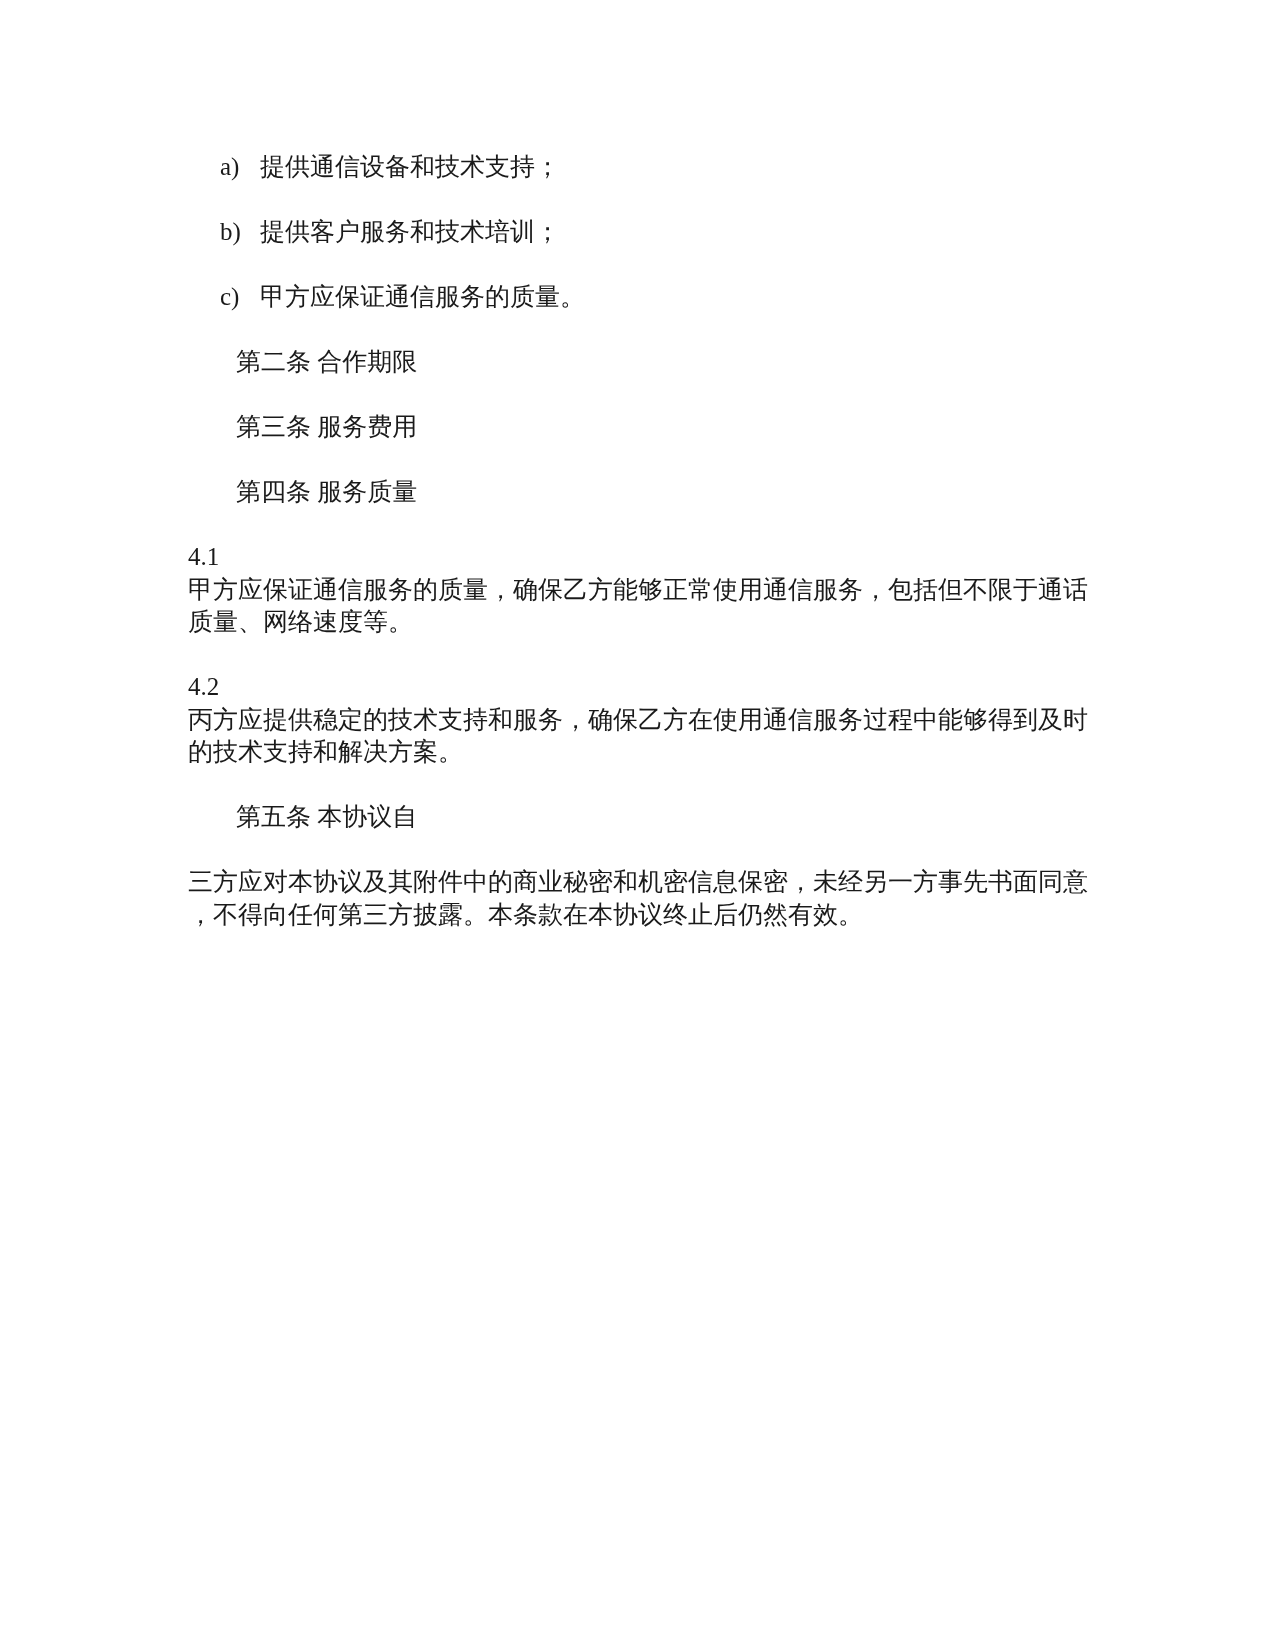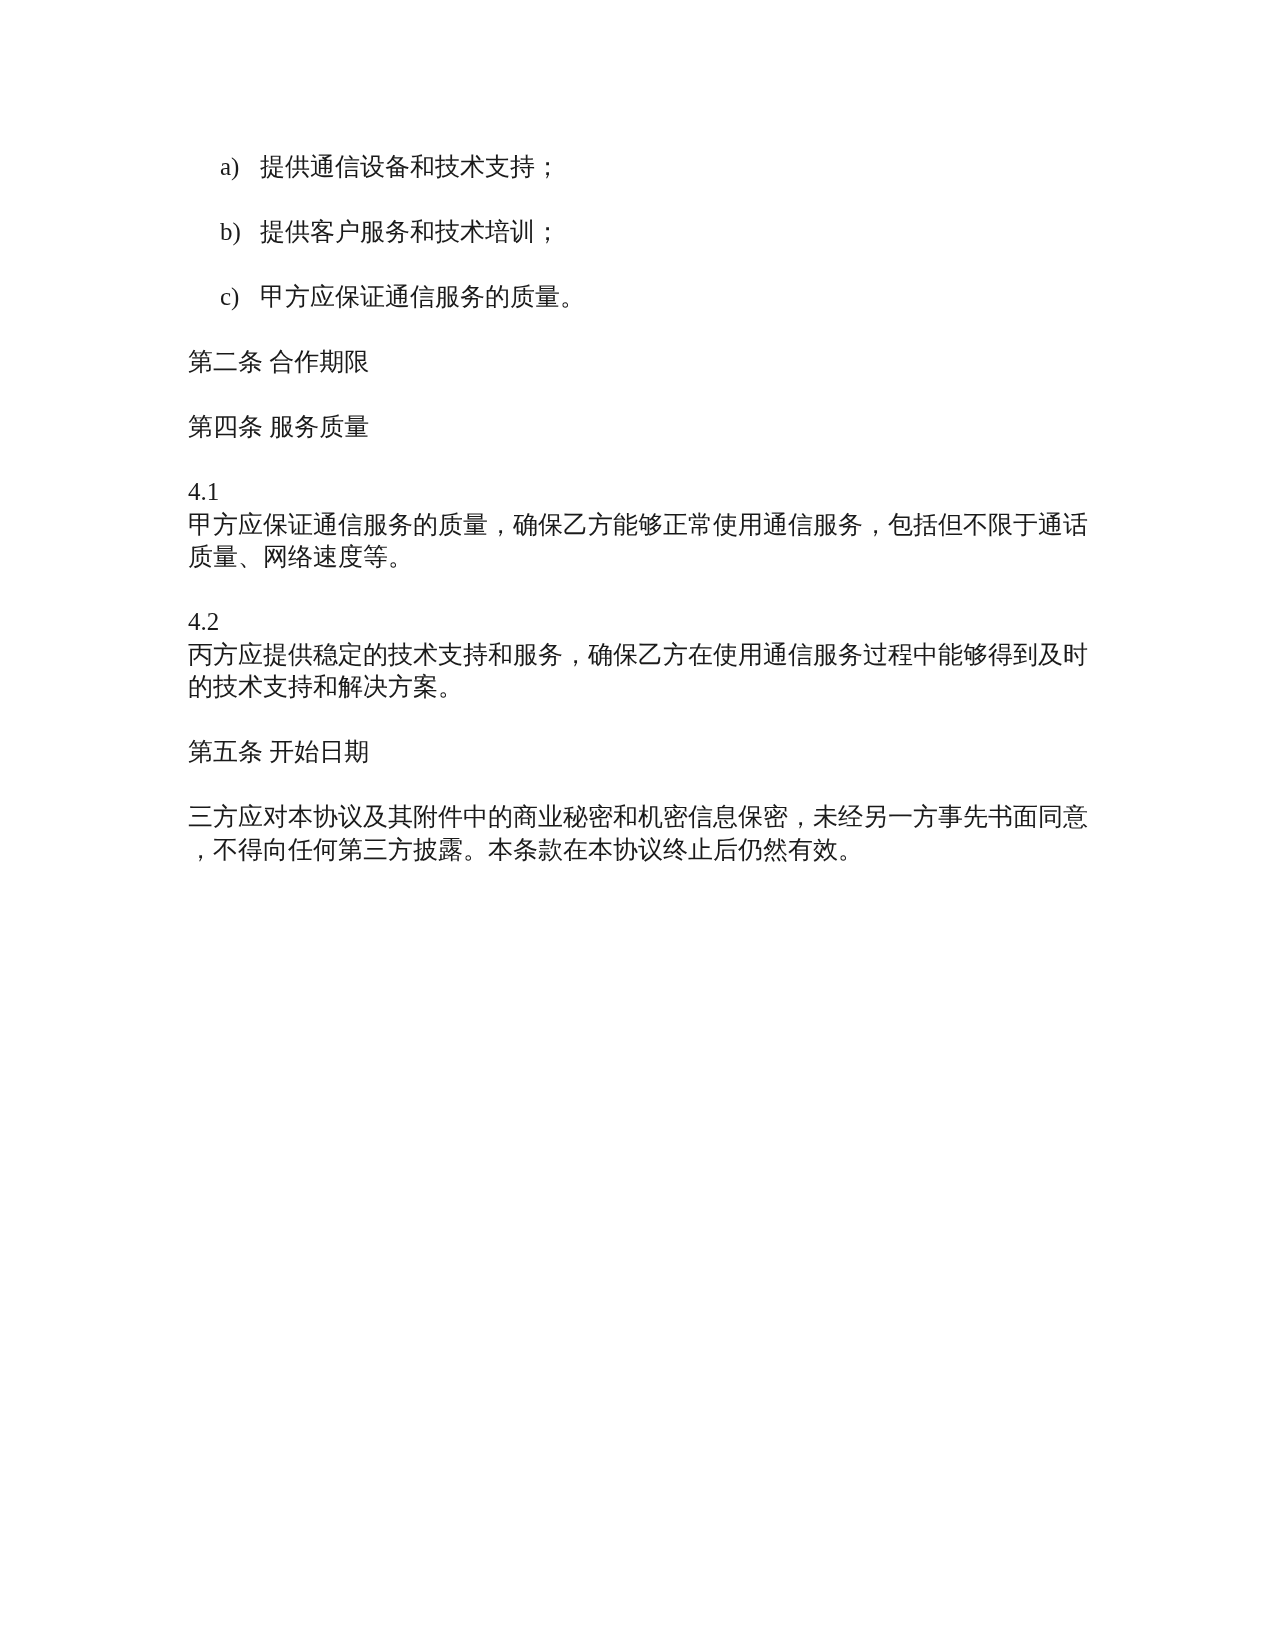--- a/index.html
+++ b/index.html
@@ -36,20 +36,21 @@
   }
   .list-marker {
     flex: 0 0 40px;
     width: 40px;
   }
   .li-text {
     flex: 1 1 auto;
   }
   .heading {
     white-space: pre-line;
+    margin-left: 48px;
   }
   .para {
     white-space: pre-line;
   }
 </style>
 </head>
 <body>
 
 <div class="page">
   <div class="doc">
@@ -64,28 +65,29 @@
       <span class="li-text">提供客户服务和技术培训；</span>
     </div>
 
     <div class="block list-item">
       <span class="list-marker">c)</span>
       <span class="li-text">甲方应保证通信服务的质量。</span>
     </div>
 
     <div class="block heading">第二条 合作期限</div>
 
+    <div class="block heading">第三条 服务费用</div>
 
     <div class="block heading">第四条 服务质量</div>
     <div class="block para">4.1
 甲方应保证通信服务的质量，确保乙方能够正常使用通信服务，包括但不限于通话
 质量、网络速度等。</div>
     <div class="block para">4.2
 丙方应提供稳定的技术支持和服务，确保乙方在使用通信服务过程中能够得到及时
 的技术支持和解决方案。</div>
 
-    <div class="block heading">第五条 开始日期</div>
+    <div class="block heading">第五条 本协议自</div>
     <div class="block para">三方应对本协议及其附件中的商业秘密和机密信息保密，未经另一方事先书面同意
 ，不得向任何第三方披露。本条款在本协议终止后仍然有效。</div>
 
 
   </div>
 </div>
 
 </body></html>

